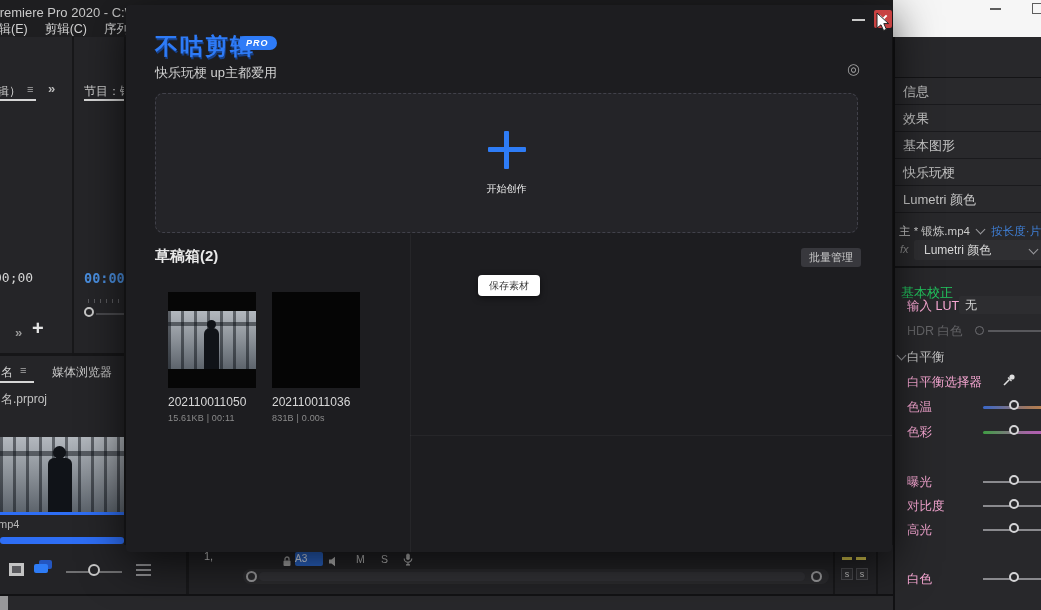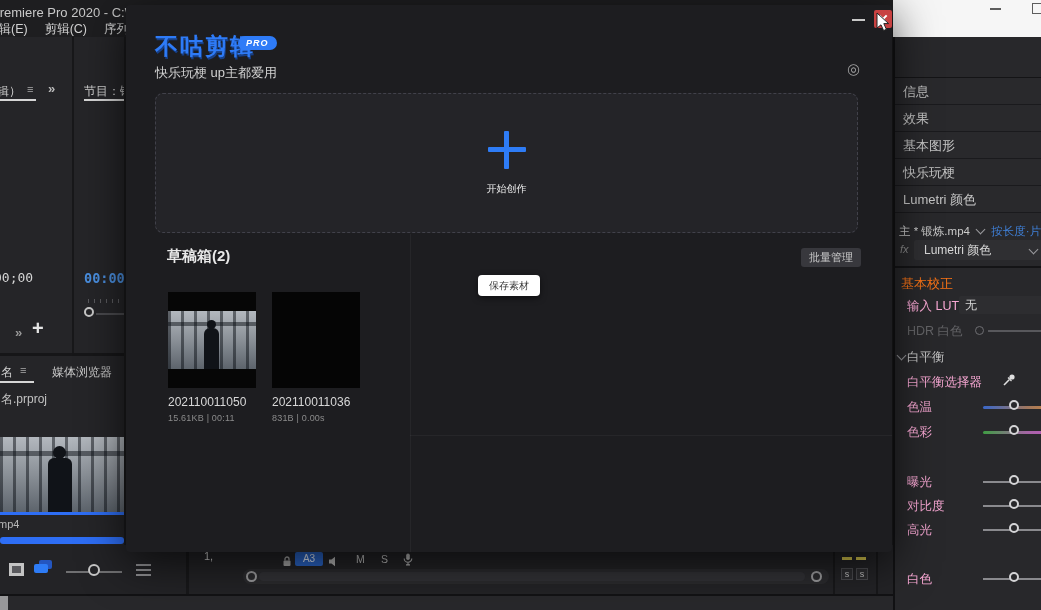--- a/index.html
+++ b/index.html
@@ -143,21 +143,21 @@
     <div class="abs vdiv" style="left:186px;top:0;width:3px;height:49px;"></div>
 
     <div class="abs nowrap" style="left:204px;top:5px;font-size:11px;color:#d0d0d0;">1,</div>
 
     <div class="abs" style="left:282px;top:8px;">
       <svg width="10" height="11" viewBox="0 0 10 11">
           <rect x="1.5" y="4.5" width="7" height="5.5" rx="1" fill="#a6a6a6"></rect>
           <path d="M3 4.5 V3 a2 2 0 0 1 4 0 v1.5" fill="none" stroke="#a6a6a6" stroke-width="1.3"></path>
         </svg>
     </div>
-    <div class="abs" style="left:295px;top:7px;width:28px;height:14px;background:#2a65c8;border-radius:2px;text-align:center;line-height:14px;font-size:10px;color:#eaf2ff;">A3</div>
+    <div class="abs" style="left:295px;top:7px;width:28px;height:14px;background:#2a65c8;border-radius:2px;text-align:left;line-height:14px;font-size:10px;color:#eaf2ff;">A3</div>
     <div class="abs" style="left:328px;top:8px;">
       <svg width="12" height="11" viewBox="0 0 12 11">
           <path d="M1 3.5 h2.5 L7 0.8 v9.4 L3.5 7.5 H1 Z" fill="#b8b8b8"></path>
         </svg>
     </div>
     <div class="abs" style="left:356px;top:8px;font-size:10.5px;color:#c0c0c0;">M</div>
     <div class="abs" style="left:381px;top:8px;font-size:10.5px;color:#c0c0c0;">S</div>
     <div class="abs" style="left:403px;top:7px;">
       <svg width="10" height="13" viewBox="0 0 10 13">
           <rect x="3.2" y="0.5" width="3.6" height="6.5" rx="1.8" fill="#b8b8b8"></rect>
@@ -201,21 +201,21 @@
       <span class="chev" style="margin:0 4px 2px 4px;"></span>
       <span style="color:#3f7fd6;">按长度·片</span>
     </div>
     <div class="abs" style="left:5px;top:206px;font-size:11px;font-style:italic;color:#8a8a8a;">fx</div>
     <div class="abs" style="left:19px;top:203px;width:135px;height:20px;background:#2f2f32;border-radius:2px;">
       <span style="position:absolute;left:10px;top:0;line-height:20px;font-size:12px;color:#d8d8d8;white-space:nowrap;">Lumetri 颜色</span>
       <span class="chev" style="position:absolute;right:12px;top:6px;"></span>
     </div>
     <div class="abs" style="left:0;top:229px;right:0;height:2px;background:#141416;"></div>
 
-    <div class="abs nowrap" style="left:6px;top:238px;font-size:13px;color:#f97316;">基本校正</div>
+    <div class="abs nowrap" style="left:6px;top:247px;font-size:13px;color:#22c55e;">基本校正</div>
 
     <div class="r-row" style="top:258px;">
       <span class="r-label">输入 LUT</span>
       <span class="abs" style="left:64px;top:1px;width:92px;height:18px;background:#2d2d30;border-radius:2px;line-height:18px;font-size:12px;color:#d8d8d8;text-indent:6px;">无</span>
     </div>
 
     <div class="r-row" style="top:283px;">
       <span class="r-label" style="color:#636366;">HDR 白色</span>
       <span class="abs" style="left:80px;top:6px;width:9px;height:9px;border-radius:50%;border:1.5px solid #6e6e72;box-sizing:border-box;"></span>
       <span class="slider-line" style="left:93px;width:70px;background:#58585c;"></span>
@@ -289,21 +289,21 @@
       <div class="plus">
         <div style="left:0;top:16.5px;width:38px;height:5px;"></div>
         <div style="left:16.5px;top:0;width:5px;height:38px;"></div>
       </div>
       <div style="font-size:10px;color:#ededed;">开始创作</div>
     </div>
 
     <div class="abs gridline" style="left:284px;top:229px;width:1px;bottom:0;"></div>
     <div class="abs gridline" style="left:284px;top:430px;right:0;height:1px;"></div>
 
-    <div class="abs nowrap" style="left:29px;top:242px;font-size:15px;font-weight:600;color:#e8e8e8;margin-left:12px;">草稿箱(2)</div>
+    <div class="abs nowrap" style="left:29px;top:242px;font-size:15px;font-weight:600;color:#e8e8e8;">草稿箱(2)</div>
     <div class="abs" style="left:675px;top:243px;width:60px;height:19px;background:#38383d;border-radius:3px;text-align:center;line-height:19px;font-size:11px;color:#cacaca;">批量管理</div>
 
     <div class="abs" style="left:352px;top:270px;width:62px;height:21px;background:#fff;border-radius:4px;text-align:center;line-height:21px;font-size:10px;color:#3a3a3a;box-shadow:0 2px 6px rgba(0,0,0,.5);">保存素材</div>
 
     <div class="abs" style="left:42px;top:287px;width:88px;">
       <div style="position:relative;width:88px;height:96px;background:#060606;overflow:hidden;">
         <div class="thumb-scene" style="position:absolute;left:0;right:0;top:19px;height:58px;">
           <div class="bars"></div>
           <div class="beam" style="top:11px;height:4px;"></div>
           <div class="fig-head" style="left:39px;top:9px;width:9px;height:9px;"></div>

